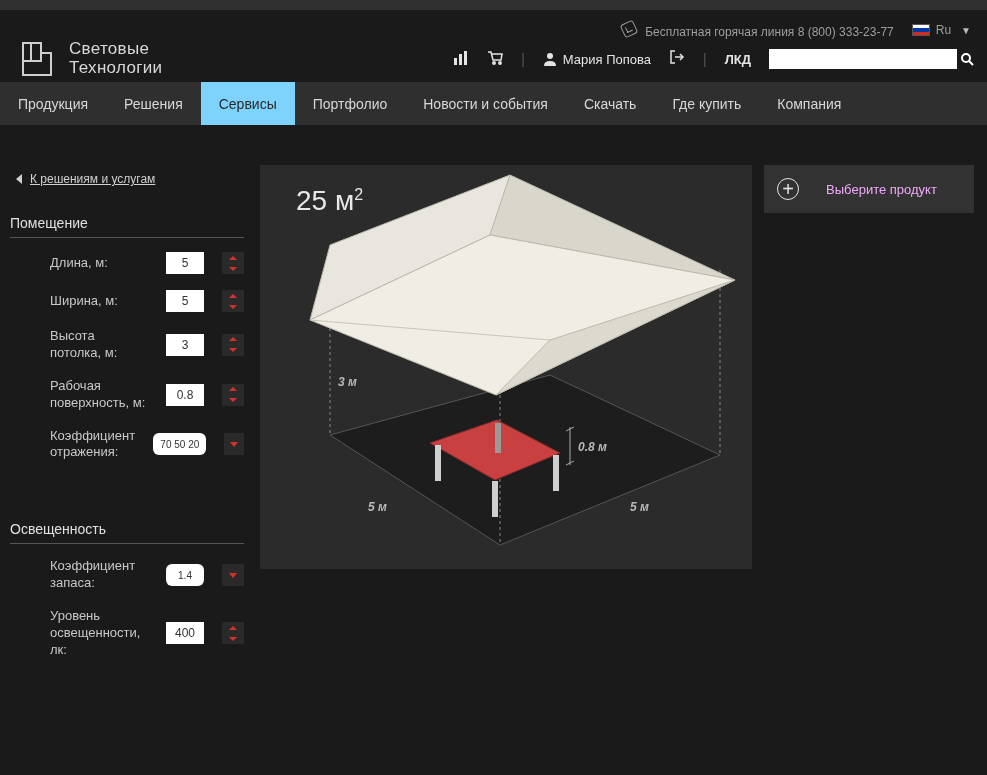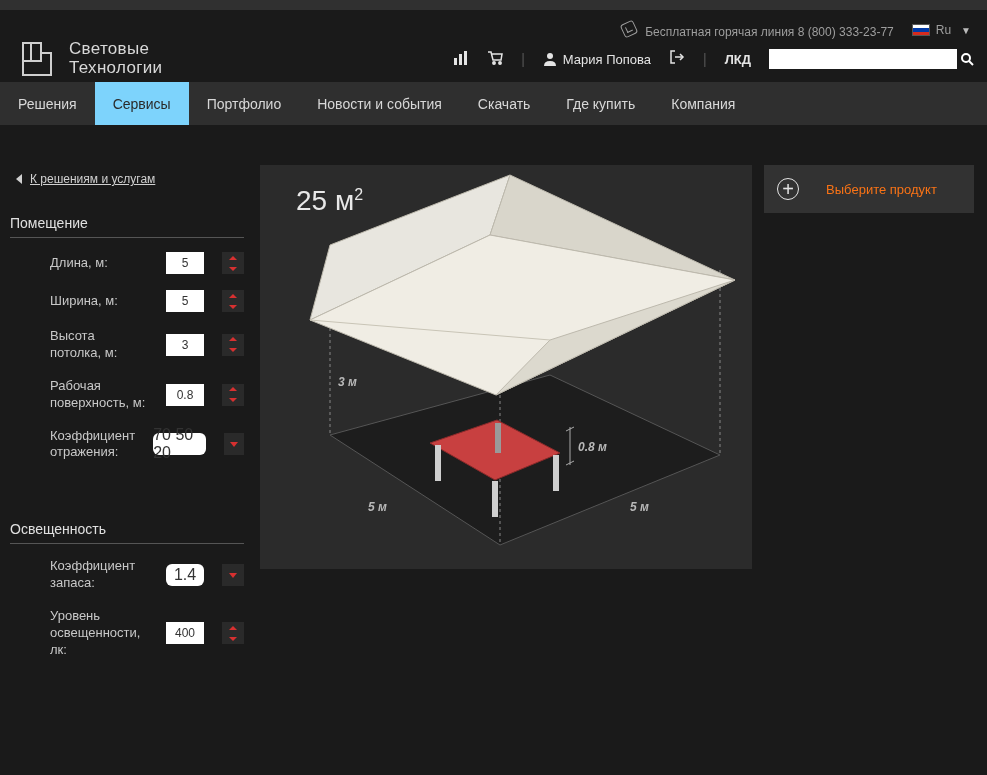--- a/index.html
+++ b/index.html
@@ -196,21 +196,21 @@
 }
 .spinner .down::before {
   content:"";width:0;height:0;
   border-left:4px solid transparent;border-right:4px solid transparent;
   border-top:4px solid #d73030;
 }
 .select-box {
   width: 60px; height: 22px;
   background: #fff; color: #333;
   display: flex; align-items: center; justify-content: center;
-  font-size: 16px;
+  font-size: 10px;
   border-radius: 6px;
 }
 .select-btn {
   width: 22px; height: 22px;
   background: #2a2a2a;
   display: flex; align-items: center; justify-content: center;
   cursor: pointer;
 }
 .select-btn::before {
   content:"";width:0;height:0;
@@ -258,21 +258,21 @@
   border-radius: 50%;
   width: 22px; height: 22px;
   margin: 0 13px;
   line-height: 1;
 }
 .product-select .plabel {
   flex: 1;
   text-align: center;
   padding-right: 23px;
   font-size: 13px;
-  color: #f97316;
+  color: #f0abfc;
 }
 </style>
 </head>
 <body>
 
 <div class="top-stripe"></div>
 
 <div class="header">
   <div class="header-row1">
     <span class="hotline">
@@ -348,20 +348,21 @@
               <circle cx="6" cy="6" r="4"></circle>
               <path d="M9 9 L13 13"></path>
             </g>
           </svg>
       </span>
     </span>
   </div>
 </div>
 
 <div class="nav" id="nav">
+    <div class="nav-item">Продукция</div>
     <div class="nav-item">Решения</div>
     <div class="nav-item active">Сервисы</div>
     <div class="nav-item">Портфолио</div>
     <div class="nav-item">Новости и события</div>
     <div class="nav-item">Скачать</div>
     <div class="nav-item">Где купить</div>
     <div class="nav-item">Компания</div>
   </div>
 
 <div class="back-link">

